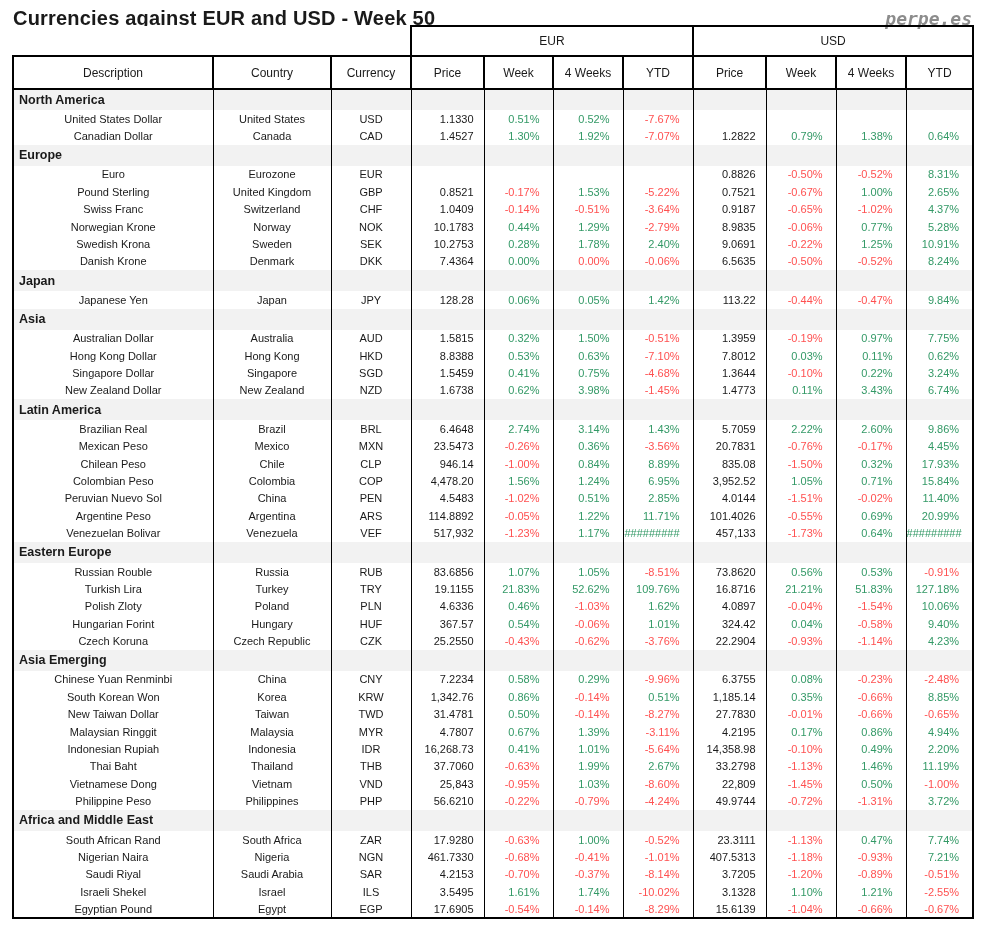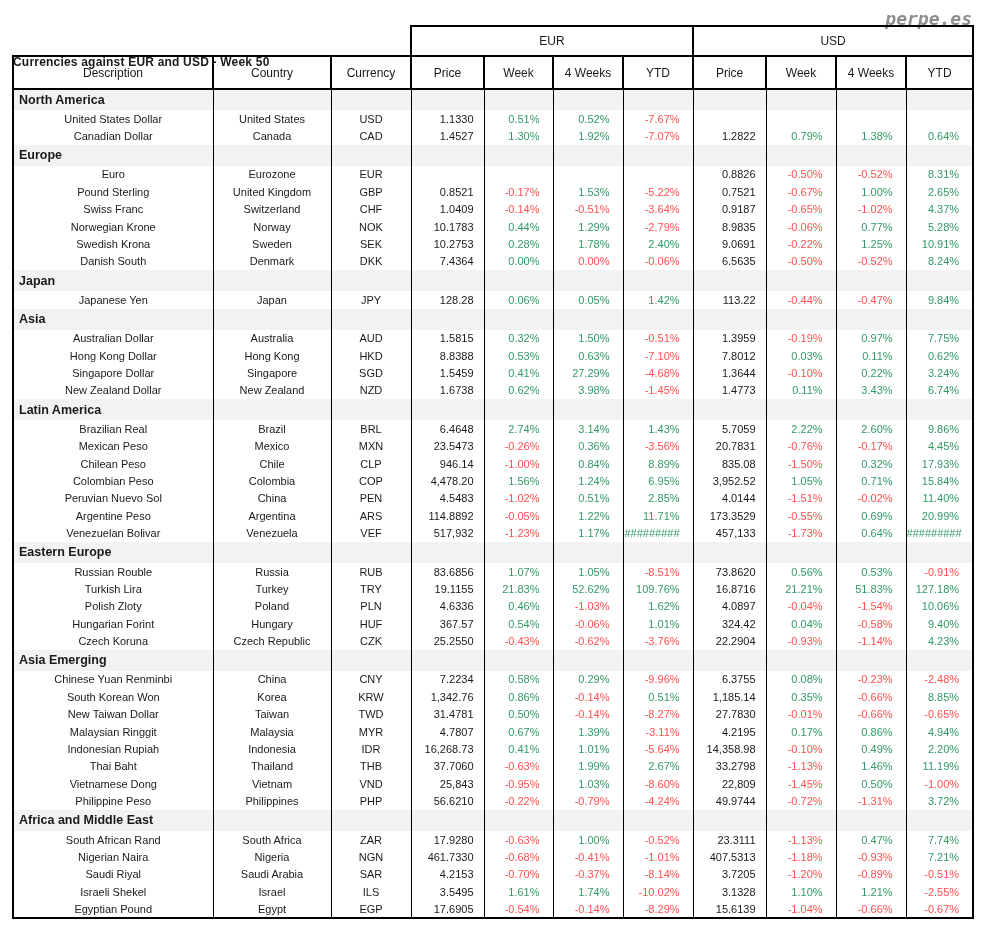--- a/index.html
+++ b/index.html
@@ -1,19 +1,19 @@
 <!DOCTYPE html>
 <html><head>
 <meta charset="utf-8">
 <style>
   * { margin: 0; padding: 0; box-sizing: border-box; }
   html, body { background: #ffffff; }
   body { width: 984px; height: 940px; font-family: "Liberation Sans", sans-serif; position: relative; overflow: hidden; }
   .page { position: absolute; inset: 0; }
-  .title { position: absolute; left: 13px; top: 7px; font-size: 12px; font-weight: bold; color: #1a1a1a; letter-spacing: 0.2px; margin-top: 48px; }
+  .title { position: absolute; left: 13px; top: 7px; font-size: 20px; font-weight: bold; color: #1a1a1a; letter-spacing: 0.2px; }
   .brand { position: absolute; right: 12px; top: 8px; font-size: 18px; font-weight: bold; font-style: italic; color: #8c8c8c; font-family: "DejaVu Sans Mono", monospace; }
   table { position: absolute; left: 12px; top: 25px; width: 960px; border-collapse: collapse; table-layout: fixed; }
   td, th { white-space: nowrap; overflow: hidden; font-size: 11px; color: #1a1a1a; font-weight: normal; }
   
   tr.grp-row { height: 30px; }
   tr.col-row { height: 33px; }
   td.blank { border: none; background: #ffffff; }
   th.grp { border: 2px solid #000; text-align: center; font-size: 12px; }
   th.col { border: 2px solid #000; text-align: center; font-size: 12px; }
   
@@ -184,21 +184,21 @@
           <td class="c-price k">10.2753</td>
           <td class="c-pct g">0.28%</td>
           <td class="c-pct g">1.78%</td>
           <td class="c-pct g">2.40%</td>
           <td class="c-price k">9.0691</td>
           <td class="c-pct r">-0.22%</td>
           <td class="c-pct g">1.25%</td>
           <td class="c-pct g">10.91%</td>
         </tr>
         <tr>
-          <td class="c-desc k">Danish South</td>
+          <td class="c-desc k">Danish Krone</td>
           <td class="c-country k">Denmark</td>
           <td class="c-code k">DKK</td>
           <td class="c-price k">7.4364</td>
           <td class="c-pct g">0.00%</td>
           <td class="c-pct r">0.00%</td>
           <td class="c-pct r">-0.06%</td>
           <td class="c-price k">6.5635</td>
           <td class="c-pct r">-0.50%</td>
           <td class="c-pct r">-0.52%</td>
           <td class="c-pct g">8.24%</td>
@@ -267,21 +267,21 @@
           <td class="c-pct g">0.03%</td>
           <td class="c-pct g">0.11%</td>
           <td class="c-pct g">0.62%</td>
         </tr>
         <tr>
           <td class="c-desc k">Singapore Dollar</td>
           <td class="c-country k">Singapore</td>
           <td class="c-code k">SGD</td>
           <td class="c-price k">1.5459</td>
           <td class="c-pct g">0.41%</td>
-          <td class="c-pct g">27.29%</td>
+          <td class="c-pct g">0.75%</td>
           <td class="c-pct r">-4.68%</td>
           <td class="c-price k">1.3644</td>
           <td class="c-pct r">-0.10%</td>
           <td class="c-pct g">0.22%</td>
           <td class="c-pct g">3.24%</td>
         </tr>
         <tr>
           <td class="c-desc k">New Zealand Dollar</td>
           <td class="c-country k">New Zealand</td>
           <td class="c-code k">NZD</td>
@@ -373,21 +373,21 @@
           <td class="c-pct g">11.40%</td>
         </tr>
         <tr>
           <td class="c-desc k">Argentine Peso</td>
           <td class="c-country k">Argentina</td>
           <td class="c-code k">ARS</td>
           <td class="c-price k">114.8892</td>
           <td class="c-pct r">-0.05%</td>
           <td class="c-pct g">1.22%</td>
           <td class="c-pct g">11.71%</td>
-          <td class="c-price k">173.3529</td>
+          <td class="c-price k">101.4026</td>
           <td class="c-pct r">-0.55%</td>
           <td class="c-pct g">0.69%</td>
           <td class="c-pct g">20.99%</td>
         </tr>
         <tr>
           <td class="c-desc k">Venezuelan Bolivar</td>
           <td class="c-country k">Venezuela</td>
           <td class="c-code k">VEF</td>
           <td class="c-price k">517,932</td>
           <td class="c-pct r">-1.23%</td>

